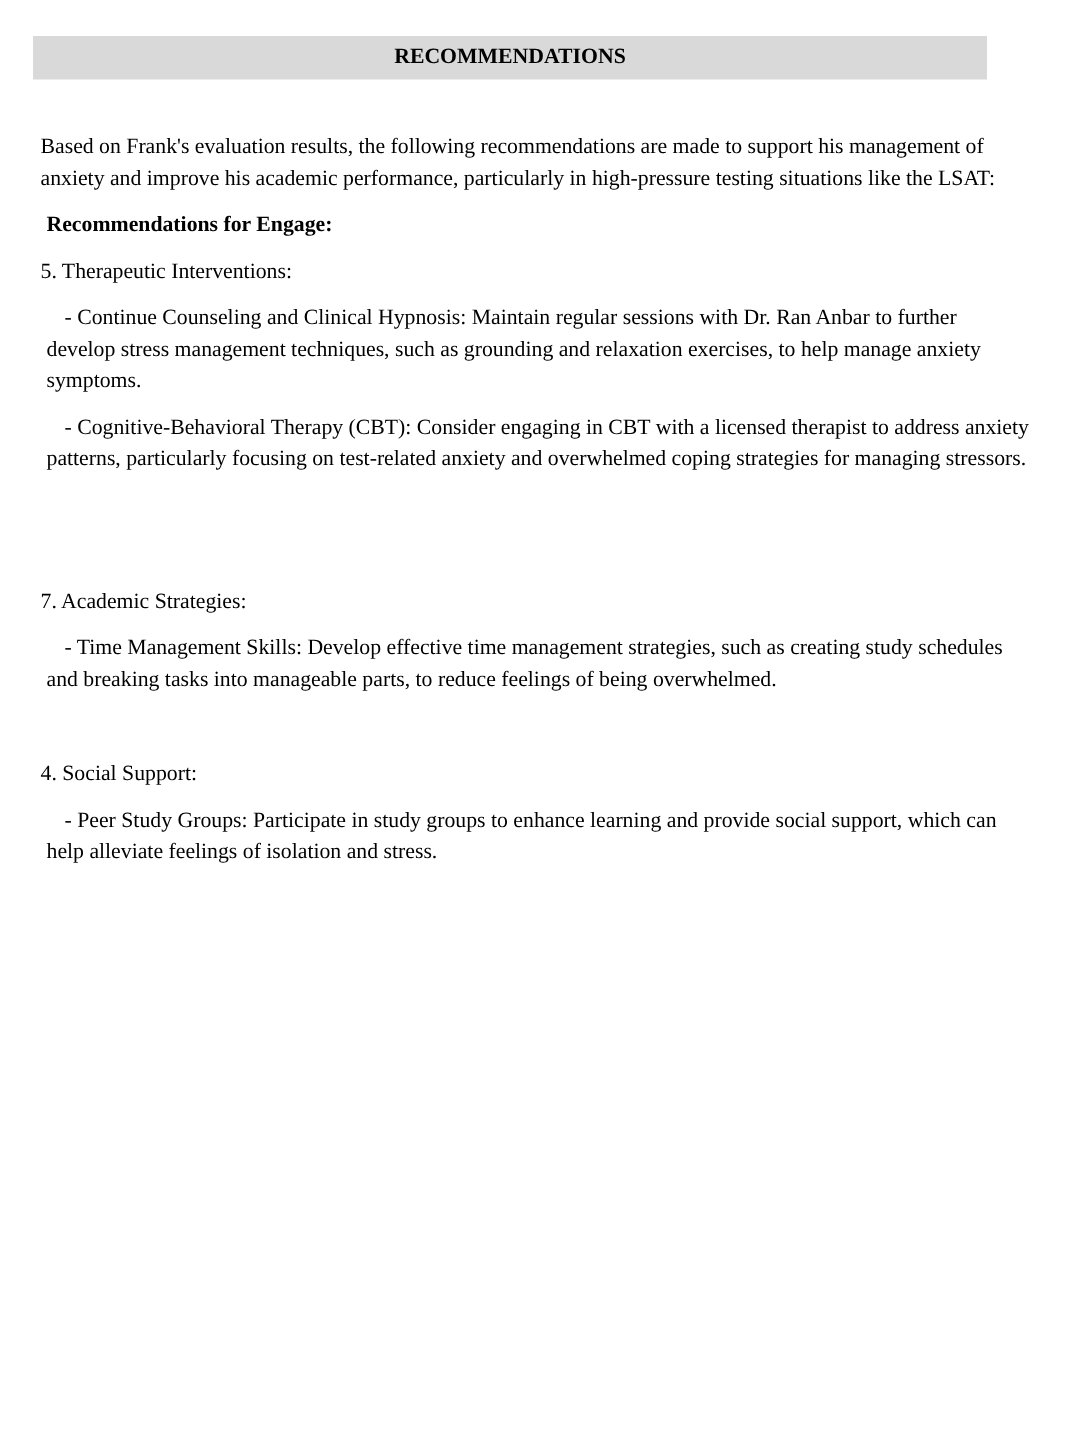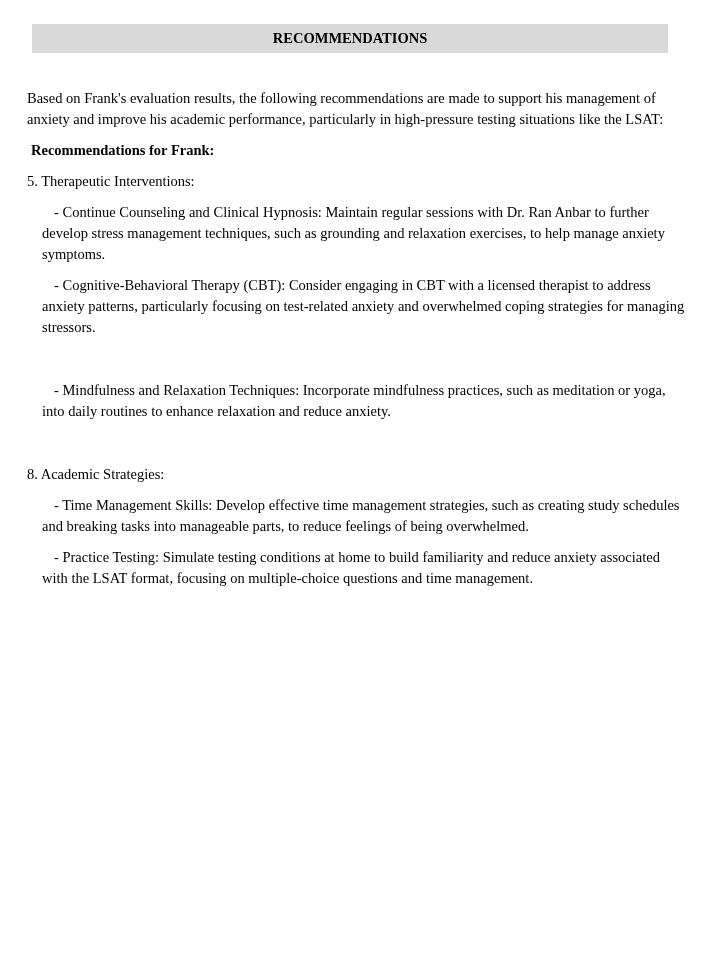--- a/index.html
+++ b/index.html
@@ -10,21 +10,21 @@
     body {
       width: 720px;
       height: 960px;
       position: relative;
       overflow: hidden;
       font-family: "Liberation Serif", serif;
       color: #000000;
     }
     .header-bar {
       position: absolute;
-      left: 32px;
+      left: 22px;
       top: 24px;
       width: 636px;
       height: 29px;
       background: #d9d9d9;
       display: flex;
       align-items: center;
       justify-content: center;
     }
     .header-title {
       font-family: "Liberation Serif", serif;
@@ -44,50 +44,52 @@
       margin: 0 0 10px 0;
     }
     .subheading {
       font-weight: bold;
       margin: 0 0 10px 4px;
     }
     .section-title {
       margin: 0 0 10px 0;
     }
     .item {
-      margin: 0 0 10px 15px;
+      margin: 0 0 10px 4px;
       text-indent: 12px;
     }
     .section-gap {
       height: 32px;
     }
   </style>
 </head>
 <body>
 
 <div class="header-bar" style="background: rgb(217, 217, 217);">
   <span class="header-title">RECOMMENDATIONS</span>
 </div>
 
 <div class="content">
   <p class="para">Based on Frank's evaluation results, the following recommendations are made to support his management of anxiety and improve his academic performance, particularly in high-pressure testing situations like the LSAT:</p>
-  <p class="subheading">Recommendations for Frank:</p>
+  <p class="subheading">Recommendations for Engage:</p>
 
   <div>
     <p class="section-title">5. Therapeutic Interventions:</p>
     <p class="item">- Continue Counseling and Clinical Hypnosis: Maintain regular sessions with Dr. Ran Anbar to further develop stress management techniques, such as grounding and relaxation exercises, to help manage anxiety symptoms.</p>
     <p class="item">- Cognitive-Behavioral Therapy (CBT): Consider engaging in CBT with a licensed therapist to address anxiety patterns, particularly focusing on test-related anxiety and overwhelmed coping strategies for managing stressors.</p>
   </div>
   <div class="section-gap"></div>
 
   <div>
-    <p class="item">- Mindfulness and Relaxation Techniques: Incorporate mindfulness practices, such as meditation or yoga, into daily routines to enhance relaxation and reduce anxiety.</p>
   </div>
   <div class="section-gap"></div>
 
   <div>
-    <p class="section-title">8. Academic Strategies:</p>
+    <p class="section-title">7. Academic Strategies:</p>
     <p class="item">- Time Management Skills: Develop effective time management strategies, such as creating study schedules and breaking tasks into manageable parts, to reduce feelings of being overwhelmed.</p>
-    <p class="item">- Practice Testing: Simulate testing conditions at home to build familiarity and reduce anxiety associated with the LSAT format, focusing on multiple-choice questions and time management.</p>
   </div>
   <div class="section-gap"></div>
 
+  <div>
+    <p class="section-title">4. Social Support:</p>
+    <p class="item">- Peer Study Groups: Participate in study groups to enhance learning and provide social support, which can help alleviate feelings of isolation and stress.</p>
+  </div>
 </div>
 
 </body></html>

